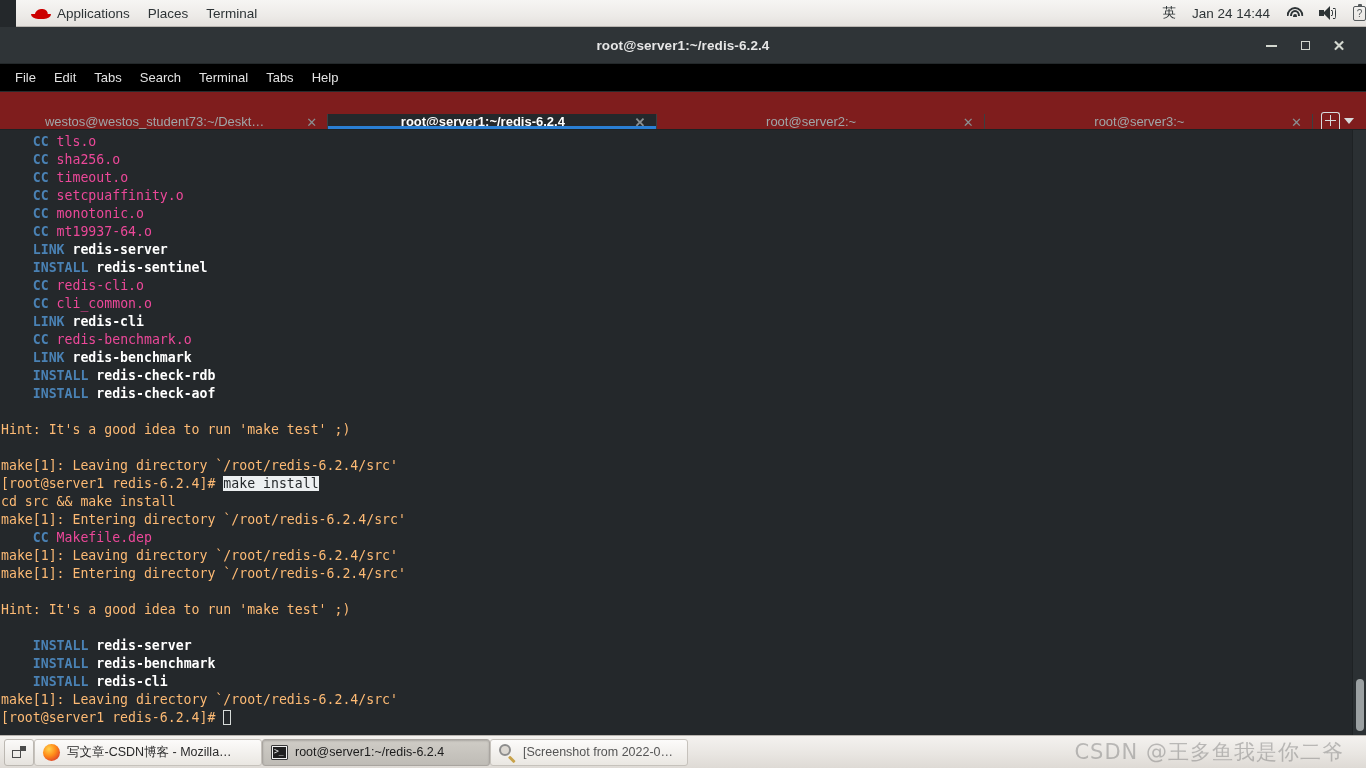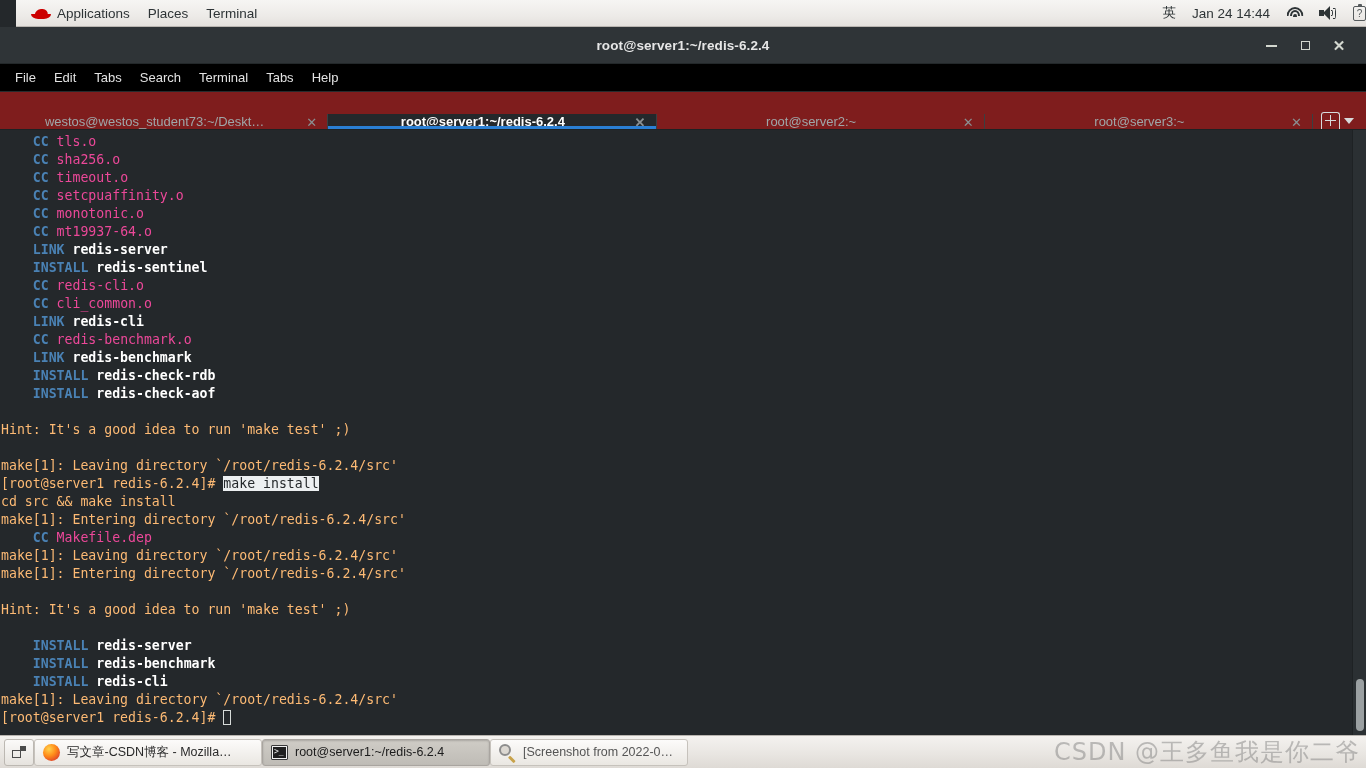--- a/index.html
+++ b/index.html
@@ -212,22 +212,22 @@
               border: 1px solid #7aa7d4; border-radius: 2px; flex: 0 0 auto; position: relative; }
   .files-ic:before { content: ""; position: absolute; left: 3px; top: 4px; width: 8px; height: 1.5px; background: #6d9ac8; }
   .files-ic:after  { content: ""; position: absolute; left: 3px; top: 9px; width: 8px; height: 1.5px; background: #6d9ac8; }
   .shot-ic { width: 17px; height: 16px; position: relative; flex: 0 0 auto; }
   .shot-ic .lens { position: absolute; left: 0; top: 0; width: 12px; height: 12px; border-radius: 50%;
                    border: 2px solid #8d8d8d; background: #dcd8d2; }
   .shot-ic .hand { position: absolute; right: 0px; bottom: 0px; width: 8px; height: 2.5px;
                    background: #c8a24a; transform: rotate(45deg); border-radius: 1px; }
 
   #watermark {
-    position: absolute; right: 6px; bottom: 1px; height: 31px;
-    display: flex; align-items: center; font-size: 24px; letter-spacing: 1px;
+    position: absolute; right: 22px; bottom: 1px; height: 31px;
+    display: flex; align-items: center; font-size: 21px; letter-spacing: 1px;
     color: rgba(120,120,120,.45); white-space: nowrap; pointer-events: none;
     font-family: "DejaVu Sans", sans-serif;
   }
 </style>
 </head>
 <body>
 
 <div id="gnome-panel">
   <div class="pnl-item">
     <span class="redhat-logo">

